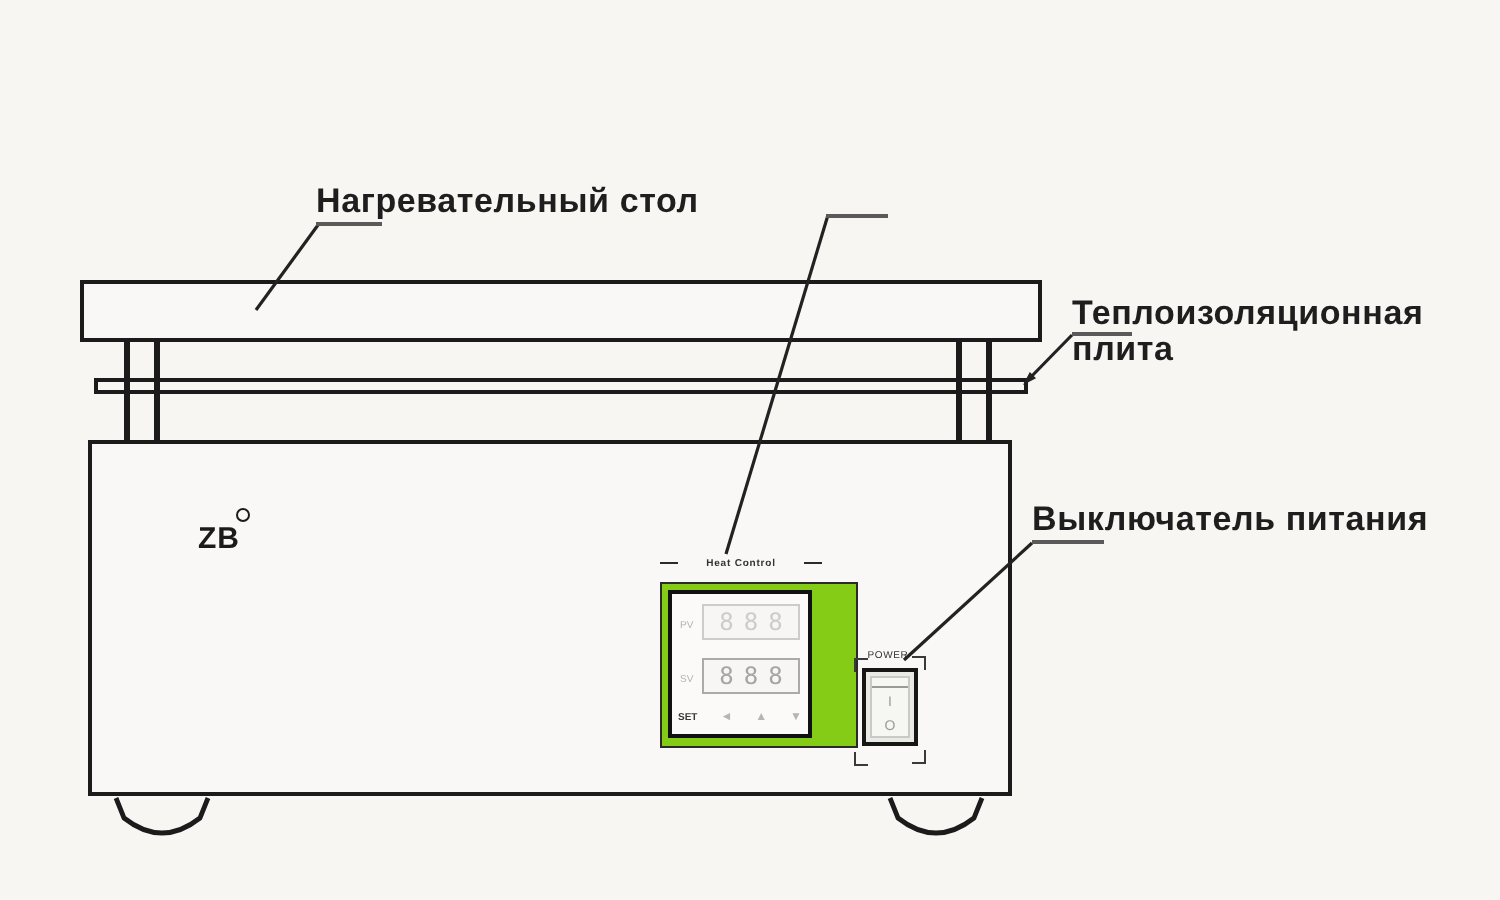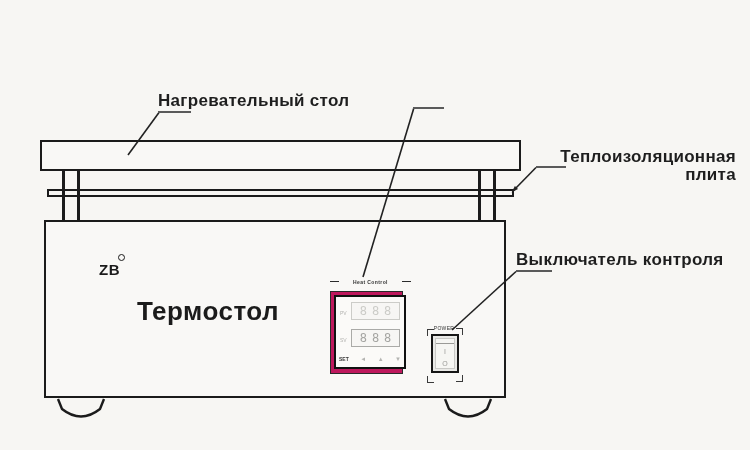--- a/index.html
+++ b/index.html
@@ -43,22 +43,22 @@
   }
 
   
   .hc-header {
     position:absolute; left:330px; top:277px; width:81px; height:9px; z-index:4;
     display:flex; align-items:center; justify-content:space-between;
   }
   .hc-dash { width:9px; height:1.6px; background:#2b2b2b; }
   .hc-title { font-size:5px; font-weight:600; color:#333; letter-spacing:0.4px; }
   .panel-outer {
-    position:absolute; left:330px; top:291px; width:73px; height:83px;
-    border:1.5px solid #2a2a2a; background:#be185d; z-index:4;padding-left:40px;
+    position:absolute; left:330px; top:291px; width:99px; height:83px;
+    border:1.5px solid #2a2a2a; background:#84cc16; z-index:4;padding-left:40px;
   }
   .panel-inner {
     position:absolute; left:3px; top:3px; width:72px; height:74px;
     border:2.5px solid #111; background:#fbfaf8;
   }
   .disp-label { position:absolute; font-size:5px; color:#b3b3b0; }
   .pv-label { left:4px; top:13px; }
   .sv-label { left:4px; top:40px; }
   .display {
     position:absolute; left:15px; width:49px; height:18px;
@@ -95,21 +95,21 @@
   }
   .rocker-line { position:absolute; left:0; top:4px; width:100%; height:1px; background:#9a9a97; }
   .sw-on  { position:absolute; left:0; top:9px;  width:100%; text-align:center; font-size:7px; color:#9a9a97; }
   .sw-off { position:absolute; left:0; top:21px; width:100%; text-align:center; font-size:7px; color:#9a9a97; }
 
   
   .callout {
     position:absolute; font-size:17px; font-weight:700; color:#1e1e1e;
     letter-spacing:0.3px; line-height:18px; z-index:6; white-space:nowrap;
   }
-  .callout.wrap { white-space:normal; width:200px;text-align:right; }
+  .callout.wrap { white-space:normal; width:200px; }
   .underline { position:absolute; height:2px; background:#5a5a5a; z-index:6; }
   .ul-1 { left:158px; top:110.5px; width:33px; }
   .ul-2 { left:413px; top:106.5px; width:31px; }
   .ul-3 { left:536px; top:166px;   width:30px; }
   .ul-4 { left:516px; top:269.5px; width:36px; }
 
   
   #overlay { position:absolute; left:0; top:0; width:750px; height:450px; z-index:5; pointer-events:none; }
 </style>
 </head>
@@ -119,21 +119,20 @@
 
   <div class="top-plate"></div>
   <div class="post post-left"></div>
   <div class="post post-right"></div>
   <div class="insulation-plate"></div>
   <div class="body-box"></div>
 
   <div class="zb-logo">ZB</div>
   <div class="zb-ring"></div>
   <div class="device-title">
-    <div>Термостол</div>
   </div>
 
   <div class="hc-header">
     <div class="hc-dash"></div>
     <div class="hc-title">Heat Control</div>
     <div class="hc-dash"></div>
   </div>
   <div class="panel-outer">
     <div class="panel-inner">
       <div class="disp-label pv-label">PV</div>
@@ -173,16 +172,16 @@
   </svg>
 
   <div class="callout" style="left:158px; top:92px;">Нагревательный стол</div>
   <div class="underline ul-1"></div>
 
   <div class="underline ul-2"></div>
 
   <div class="callout wrap" style="left:536px; top:148px;">Теплоизоляционная плита</div>
   <div class="underline ul-3"></div>
 
-  <div class="callout" style="left:516px; top:251px;">Выключатель контроля</div>
+  <div class="callout" style="left:516px; top:251px;">Выключатель питания</div>
   <div class="underline ul-4"></div>
 
 </div>
 
 </body></html>

